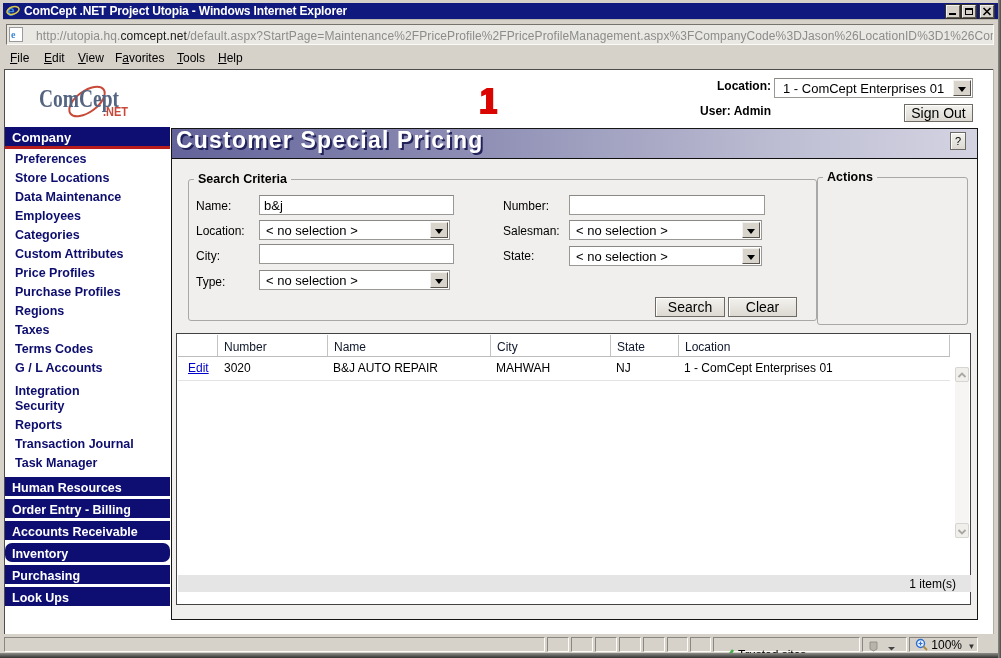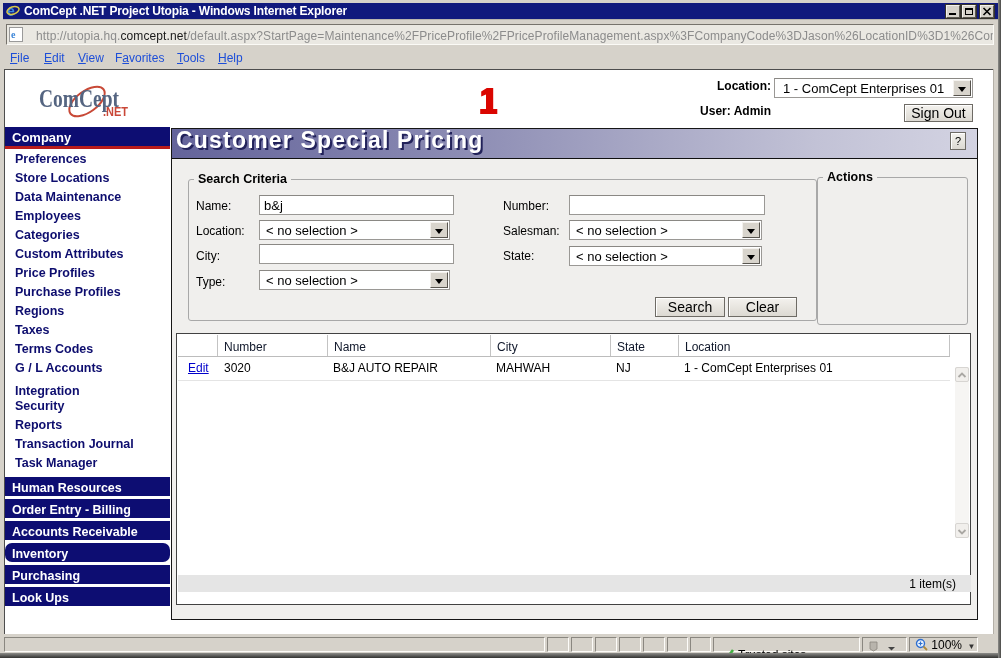--- a/index.html
+++ b/index.html
@@ -12,21 +12,21 @@
 #titletext { left:24px; top:4px; font-size:12px; letter-spacing:-0.15px; font-weight:bold; color:#fff; white-space:nowrap; }
 .winbtn { top:5px; width:14px; height:13px; background:#d6d2ca; border:1px solid; border-color:#f4f2ee #5a574f #5a574f #f4f2ee; box-shadow:0 0 0 1px #35332d; font-size:9px; font-weight:bold; color:#000; text-align:center; line-height:11px; }
 
 
 #addrband { left:3px; top:19px; width:995px; height:27px; background:#d6d2ca; border-top:1px solid #b9b5ad; }
 #addrinput { left:3px; top:4px; width:988px; height:21px; background:#eae8e2; border:1px solid; border-color:#76736c #fbfaf6 #fbfaf6 #76736c; overflow:hidden; }
 #url { left:29px; top:4px; font-size:12px; letter-spacing:0.1px; color:#8c8c8c; white-space:nowrap; }
 #url b { color:#1a1a1a; font-weight:normal; }
 
 
-#menubar { left:3px; top:46px; width:995px; height:16px; background:#d6d2ca; font-size:12px; color:#1d4ed8; }
+#menubar { left:3px; top:46px; width:995px; height:16px; background:#d6d2ca; font-size:12px; color:#000000; }
 .mi { top:5px; }
 .mi u { text-decoration:underline; }
 
 
 #page { left:4px; top:69px; width:989px; height:565px; background:#fff; border-top:1px solid #4d4d4d; border-left:1px solid #4d4d4d; }
 #rightgut { left:993px; top:69px; width:5px; height:565px; background:#d6d2ca; border-left:1px solid #b4b0a8; }
 
 
 #loclabel { left:692px; top:79px; width:79px; text-align:right; font-size:12px; font-weight:bold; }
 #locselect { left:774px; top:78px; width:199px; height:20px; }

